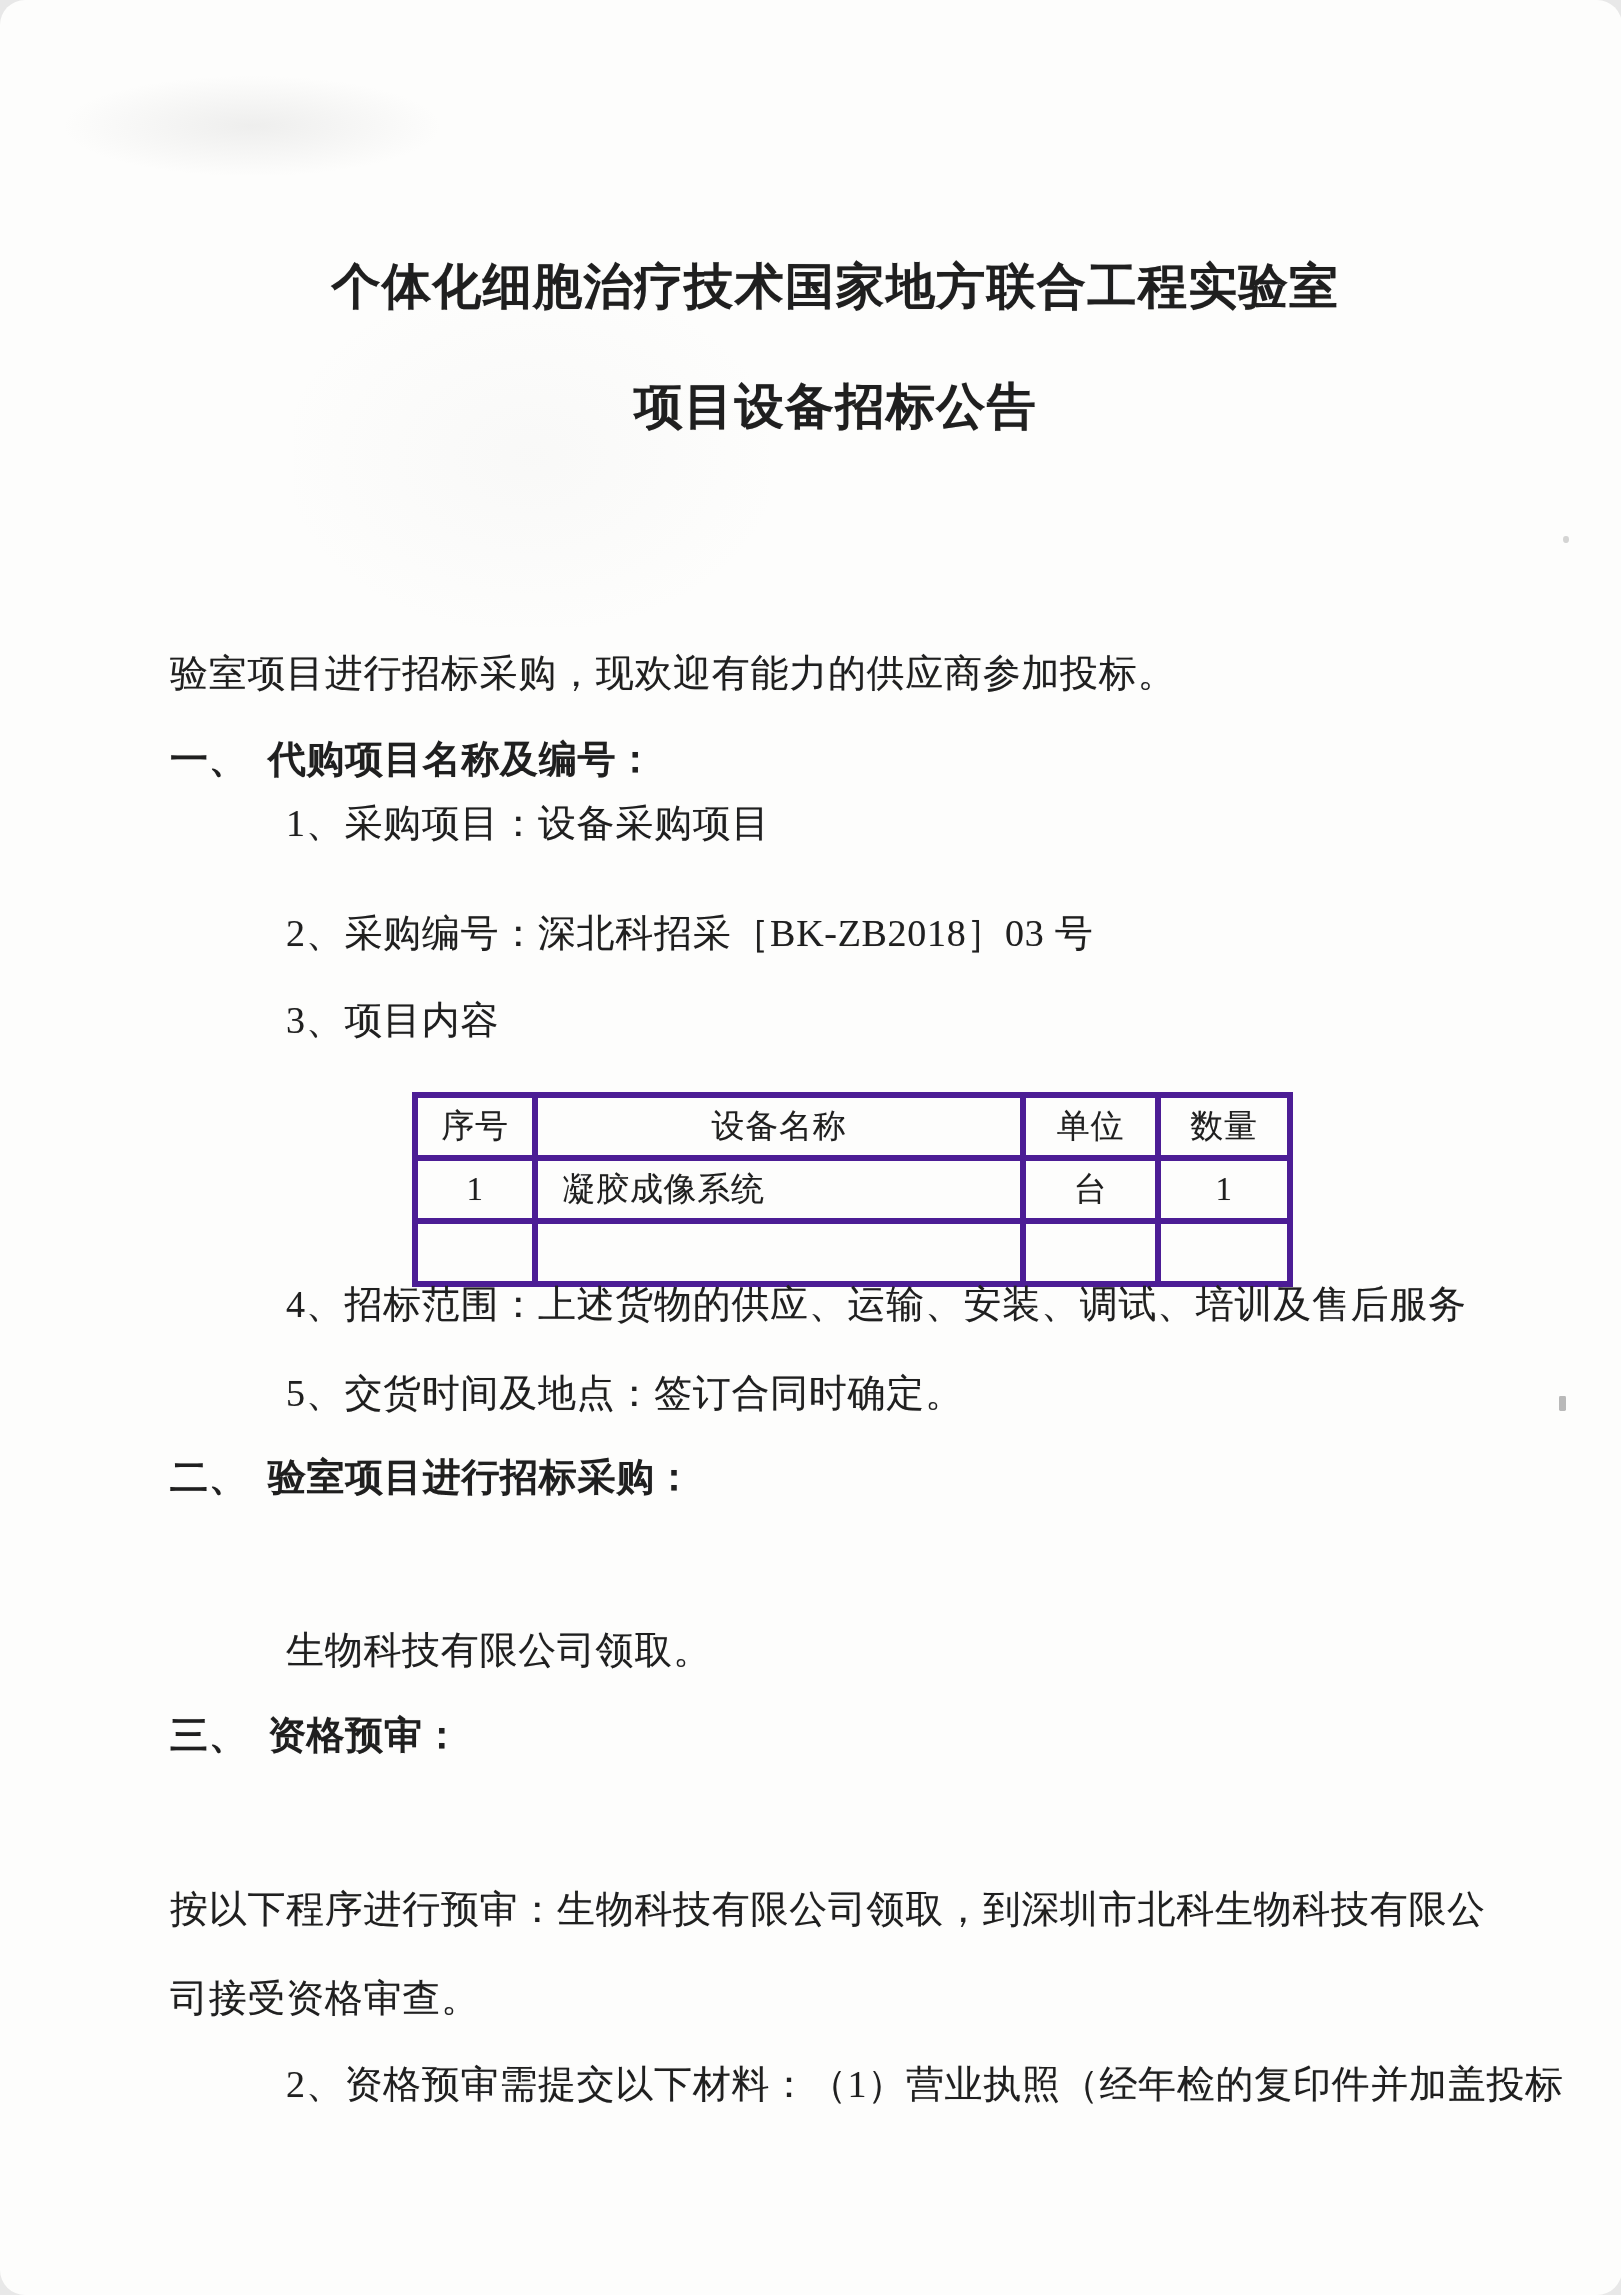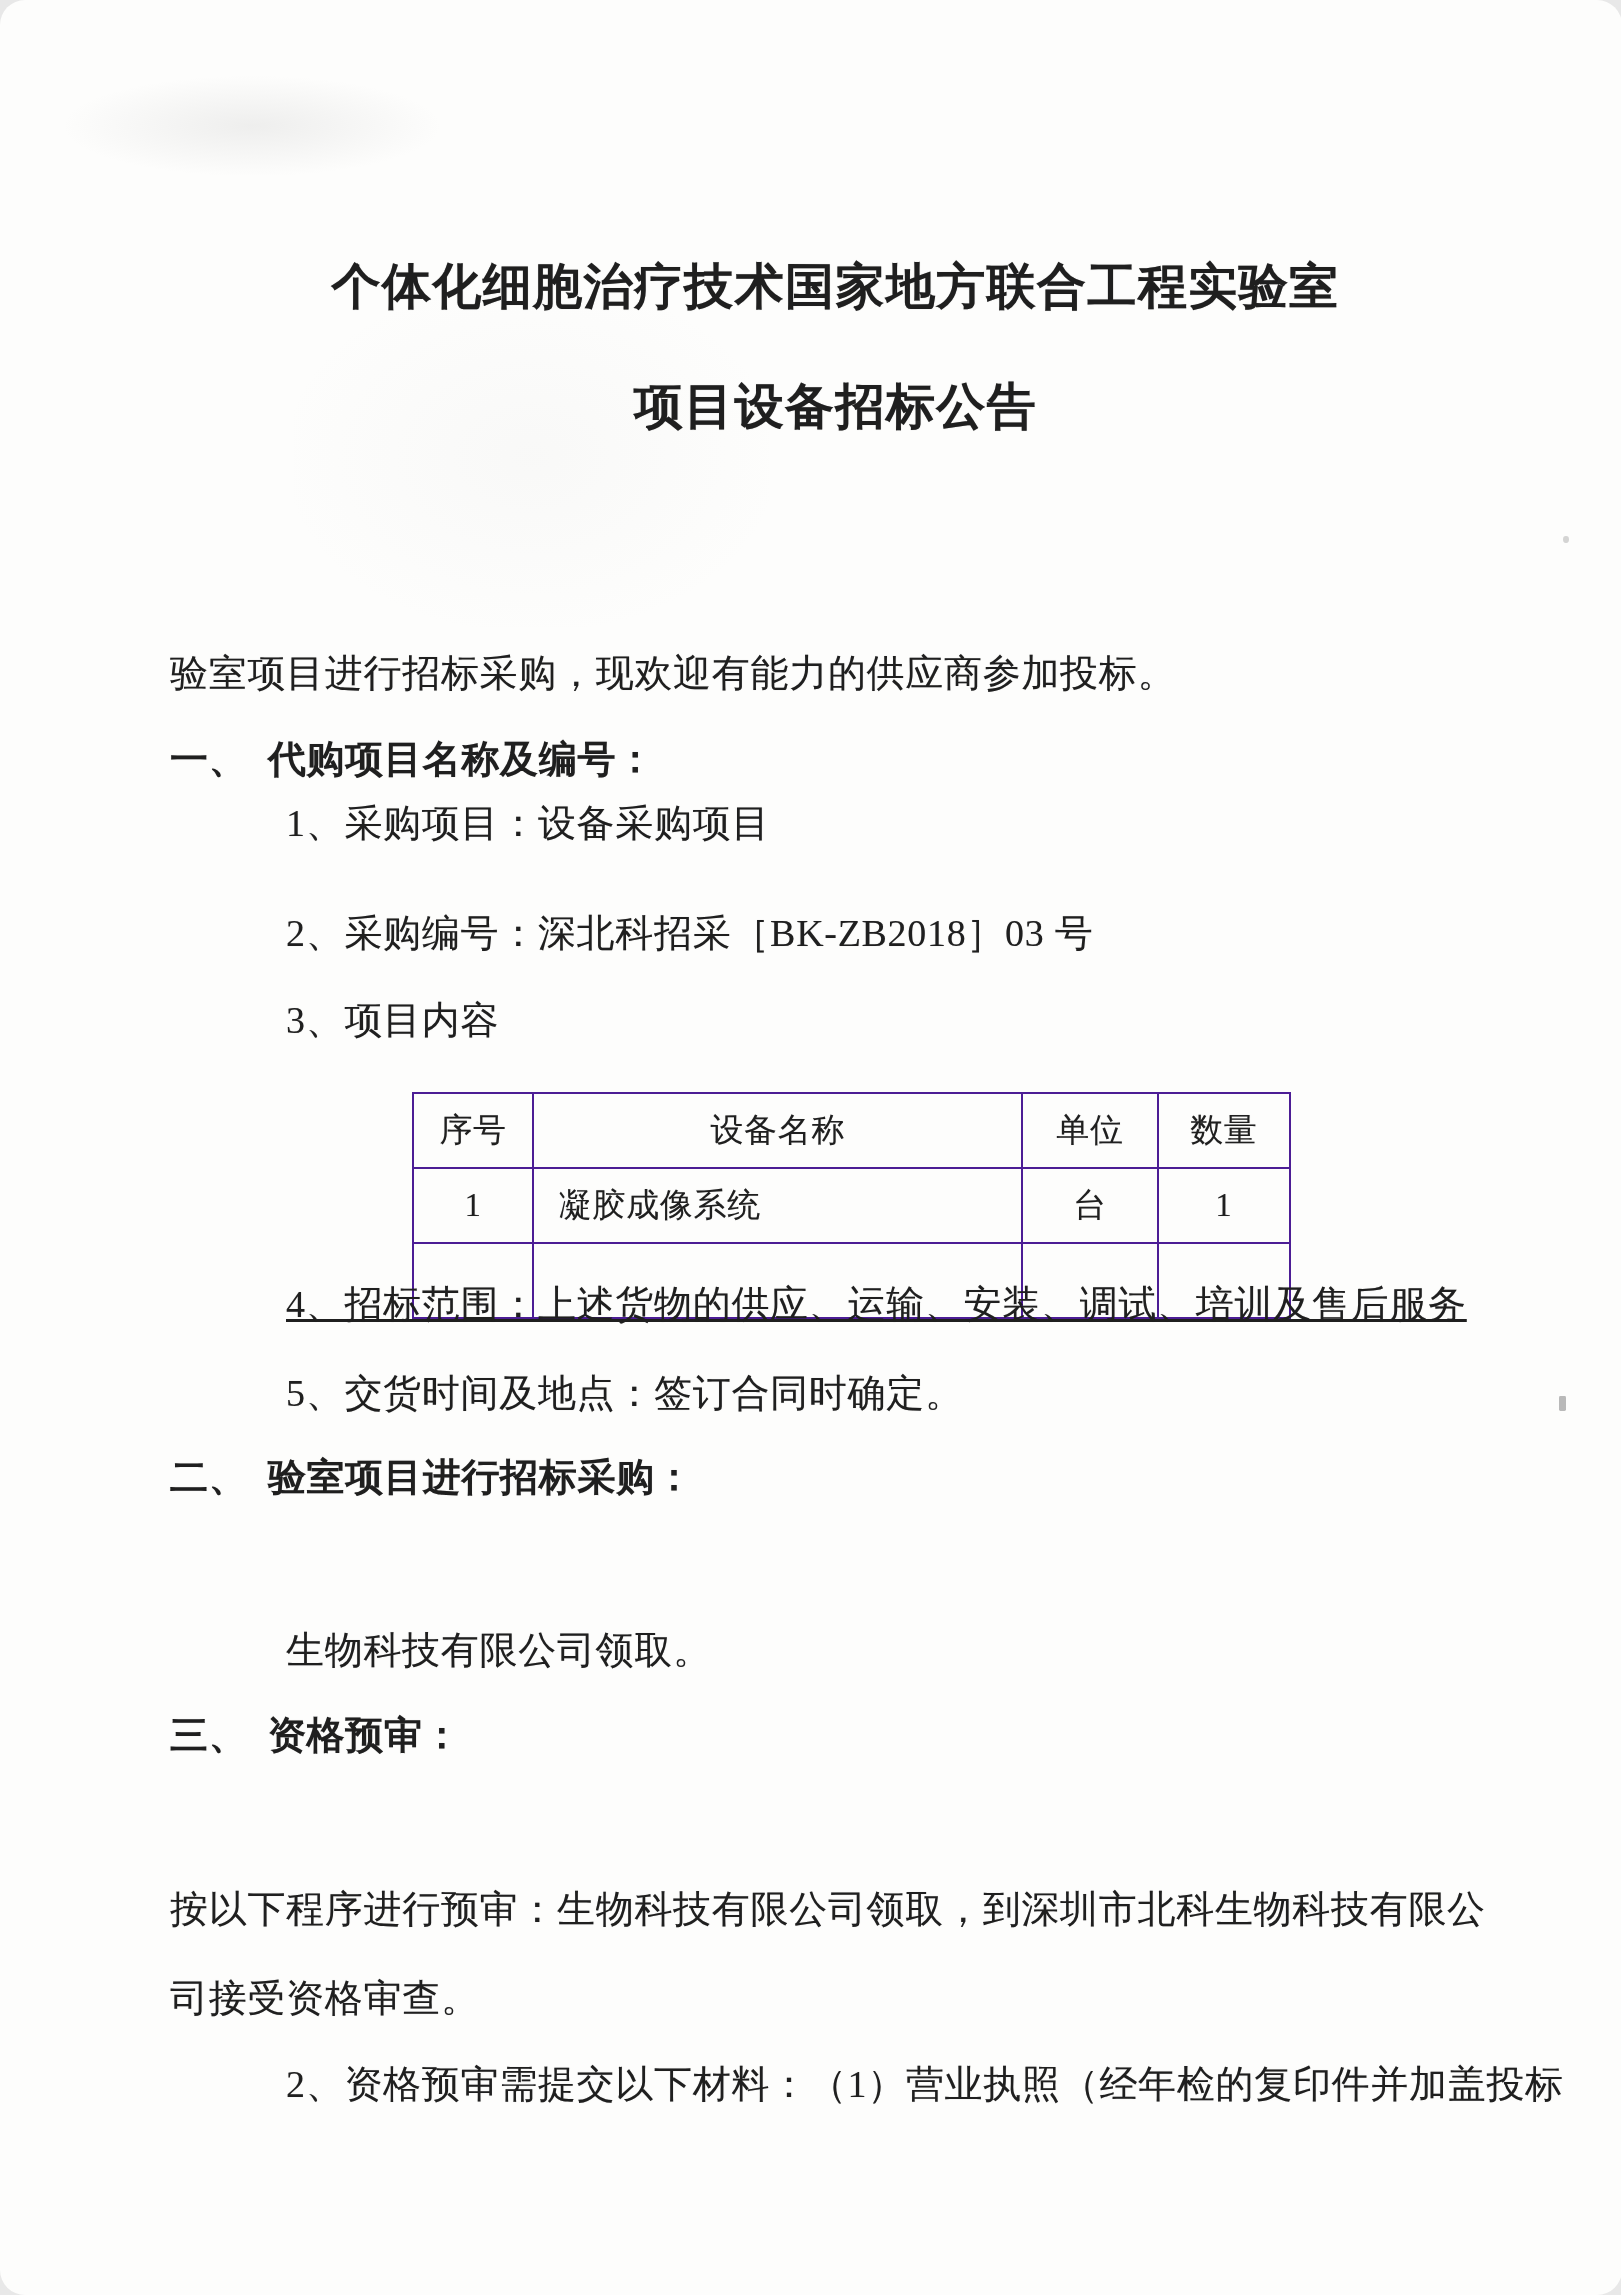--- a/index.html
+++ b/index.html
@@ -71,24 +71,24 @@
     left: 412px;
     top: 1092px;
     border-collapse: collapse;
     table-layout: fixed;
     width: 879px;
     font-size: 33px;
     letter-spacing: 0.7px;
     text-shadow: 0 0 0.7px rgba(20,20,20,0.3);
   }
   table.items td, table.items th {
-    border: 2px solid #4c1d95;
+    border: 6px solid #4c1d95;
     font-weight: 400;
     text-align: center;
-    padding: 12px;
+    padding: 4px;
     height: 49px;
     vertical-align: middle;
   }
   table.items .col-seq   { width: 120px; }
   table.items .col-name  { width: 488px; }
   table.items .col-unit  { width: 135px; }
   table.items .col-qty   { width: 132px; }
   table.items .cell-name {
     text-align: left;
     padding-left: 24.5px;
@@ -141,21 +141,21 @@
     </tr>
     <tr class="empty-row">
       <td></td>
       <td class="cell-name"></td>
       <td></td>
       <td></td>
     </tr>
   </tbody>
     </table>
 
-  <div class="line" style="top: 1279px; left: 286px; text-decoration: underline;">4、招标范围：上述货物的供应、运输、安装、调试、培训及售后服务</div>
+  <div class="line" style="top: 1279px; left: 286px;">4、招标范围：上述货物的供应、运输、安装、调试、培训及售后服务</div>
   <div class="line" style="top: 1368px; left: 286px;">5、交货时间及地点：签订合同时确定。</div>
 
   <div class="line heading" style="top: 1452px; left: 170px;">
     <span class="sec-num">二、</span><span>验室项目进行招标采购：</span>
   </div>
   <div class="line" style="top: 1625px; left: 286px;">生物科技有限公司领取。</div>
 
   <div class="line heading" style="top: 1710px; left: 170px;">
     <span class="sec-num">三、</span><span>资格预审：</span>
   </div>

